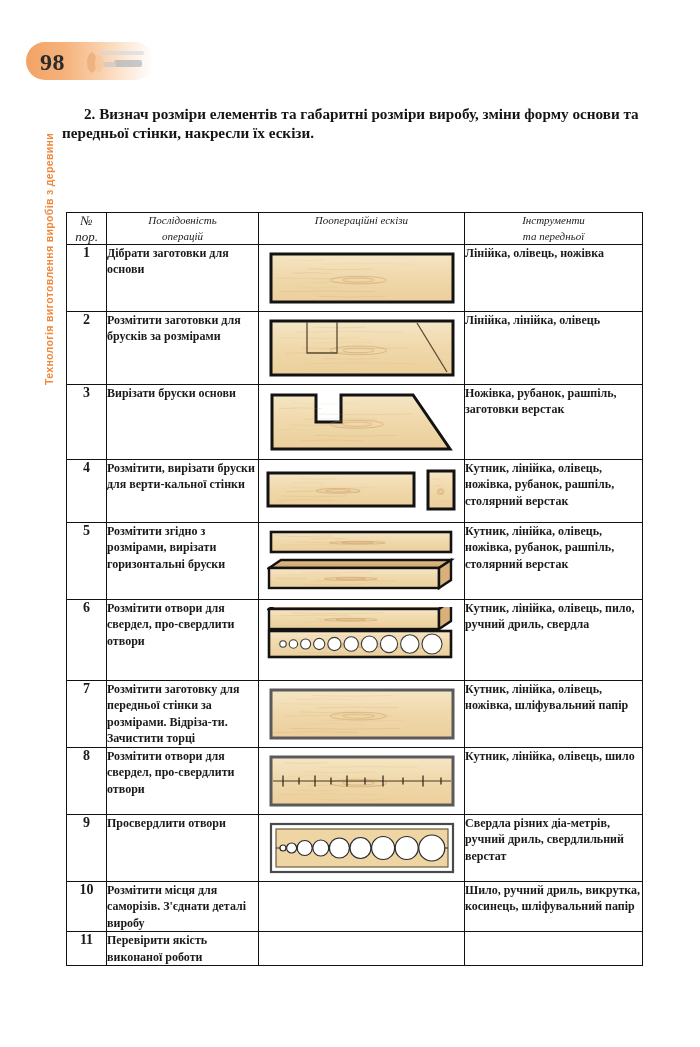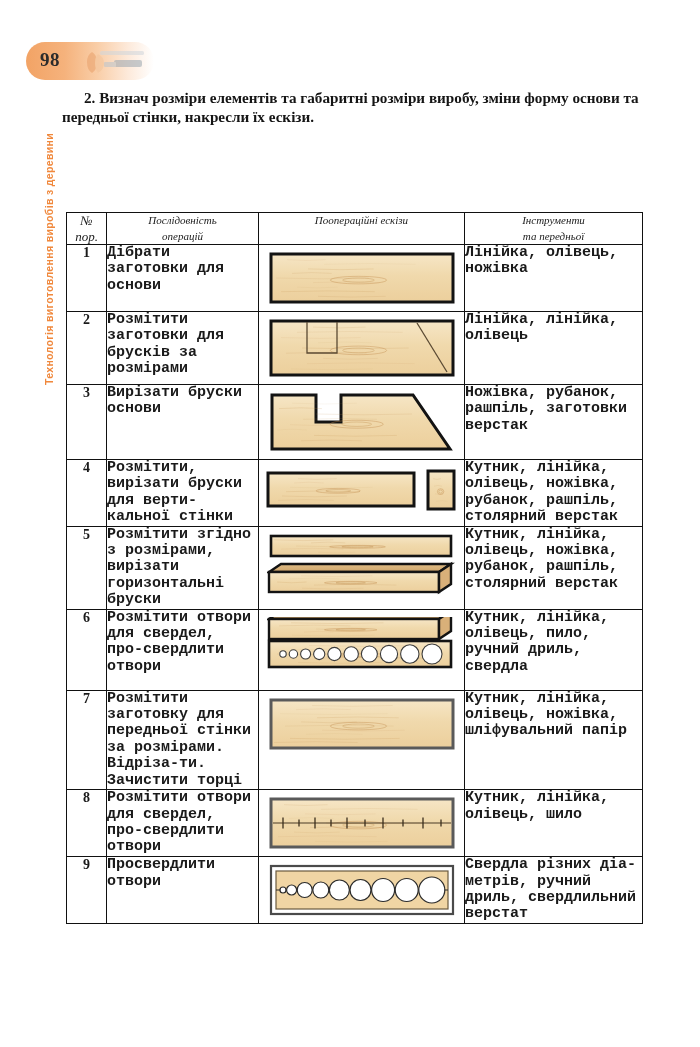--- a/index.html
+++ b/index.html
@@ -32,21 +32,21 @@
     height: 38px;
     border-radius: 19px;
     background: linear-gradient(90deg,
         #f2a365 0%, #f5b27c 30%, #f9cda6 55%, #fdeadb 80%, #ffffff 100%);
   }
   #page-number {
     position: absolute;
     left: 14px;
     top: 7px;
     font-family: "Liberation Serif", "DejaVu Serif", serif;
-    font-size: 19px;
+    font-size: 24px;
     font-weight: bold;
     color: #2b2b2b;
     letter-spacing: 0.5px;
   }
   #header-tools-icon {
     position: absolute;
     left: 58px;
     top: 4px;
     width: 62px;
     height: 30px;
@@ -67,21 +67,21 @@
     letter-spacing: 0.35px;
     color: #f0883c;
     text-align: center;
     white-space: nowrap;
   }
 
   
   #intro {
     position: absolute;
     left: 62px;
-    top: 88px;
+    top: 104px;
     width: 613px;
   }
   .para {
     font-size: 15.2px;
     line-height: 19.3px;
     text-indent: 22px;
     font-weight: bold;
     color: #151515;
     margin: 0 0 0 0;
     font-family: "Liberation Serif", "DejaVu Serif", serif;
@@ -118,25 +118,25 @@
   thead th.th-no { font-size: 13px; }
 
   td.cell-no {
     text-align: center;
     font-size: 14px;
     font-weight: bold;
     padding-top: 7px;
     font-family: "Liberation Serif", "DejaVu Serif", serif;
   }
   td.cell-seq, td.cell-tools {
-    font-size: 15px;
+    font-size: 12px;
     line-height: 16.4px;
     font-weight: bold;
     padding: 6px 5px 6px 8px;
-    font-family: Liberation Mono, monospace;
+    font-family: Liberation Serif, serif;
   }
   td.cell-sketch {
     padding: 0;
     text-align: center;
   }
   .sketch-wrap {
     display: flex;
     flex-direction: column;
     align-items: center;
     justify-content: center;
@@ -541,14 +541,30 @@
               <circle cx="70.4" cy="26" r="10" fill="#ffffff" stroke="#2a2a2a" stroke-width="1.2"></circle>
               <circle cx="91.5" cy="26" r="10.5" fill="#ffffff" stroke="#2a2a2a" stroke-width="1.2"></circle>
               <circle cx="114.1" cy="26" r="11.5" fill="#ffffff" stroke="#2a2a2a" stroke-width="1.2"></circle>
               <circle cx="137.7" cy="26" r="11.5" fill="#ffffff" stroke="#2a2a2a" stroke-width="1.2"></circle>
               <circle cx="162.79999999999998" cy="26" r="13" fill="#ffffff" stroke="#2a2a2a" stroke-width="1.2"></circle>
     </svg>
           </div>
         </td>
         <td class="cell-tools">Свердла різних діа-метрів, ручний дриль, свердлильний верстат</td>
       </tr>
+      <tr>
+        <td class="cell-no">10</td>
+        <td class="cell-seq">Розмітити місця для саморізів. З'єднати деталі виробу</td>
+        <td class="cell-sketch">
+          <div class="sketch-wrap empty"></div>
+        </td>
+        <td class="cell-tools">Шило, ручний дриль, викрутка, косинець, шліфувальний папір</td>
+      </tr>
+      <tr>
+        <td class="cell-no">11</td>
+        <td class="cell-seq">Перевірити якість виконаної роботи</td>
+        <td class="cell-sketch">
+          <div class="sketch-wrap empty"></div>
+        </td>
+        <td class="cell-tools"></td>
+      </tr>
     </tbody>
 </table>
 
 </body></html>

